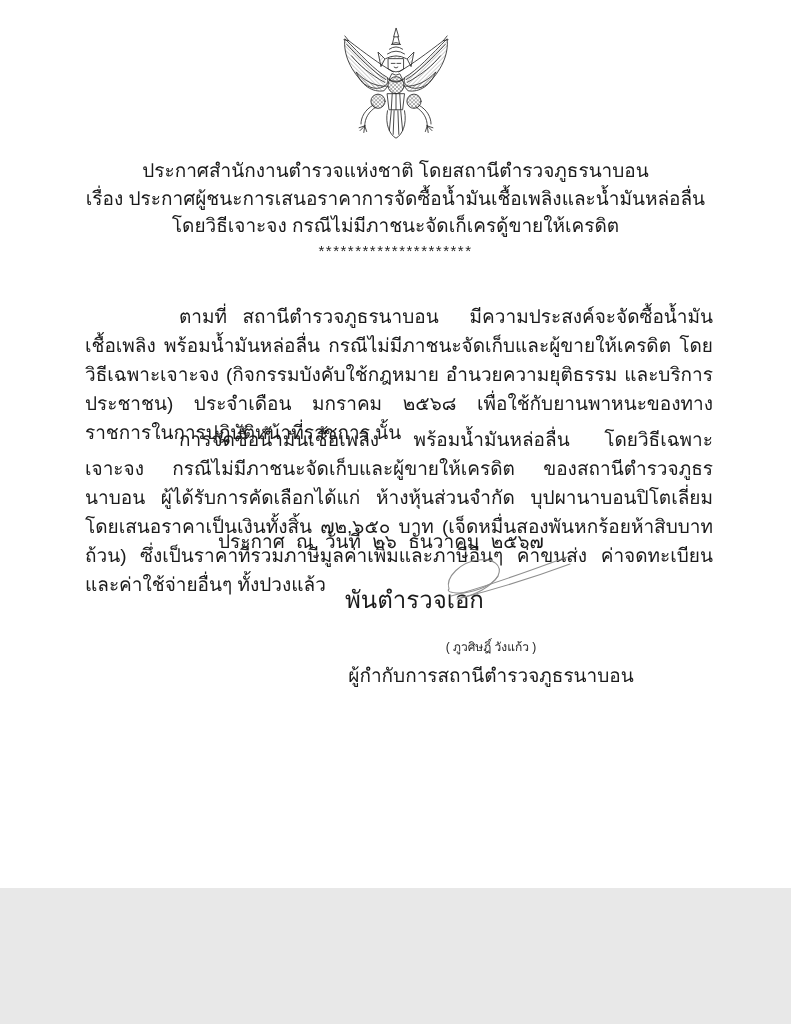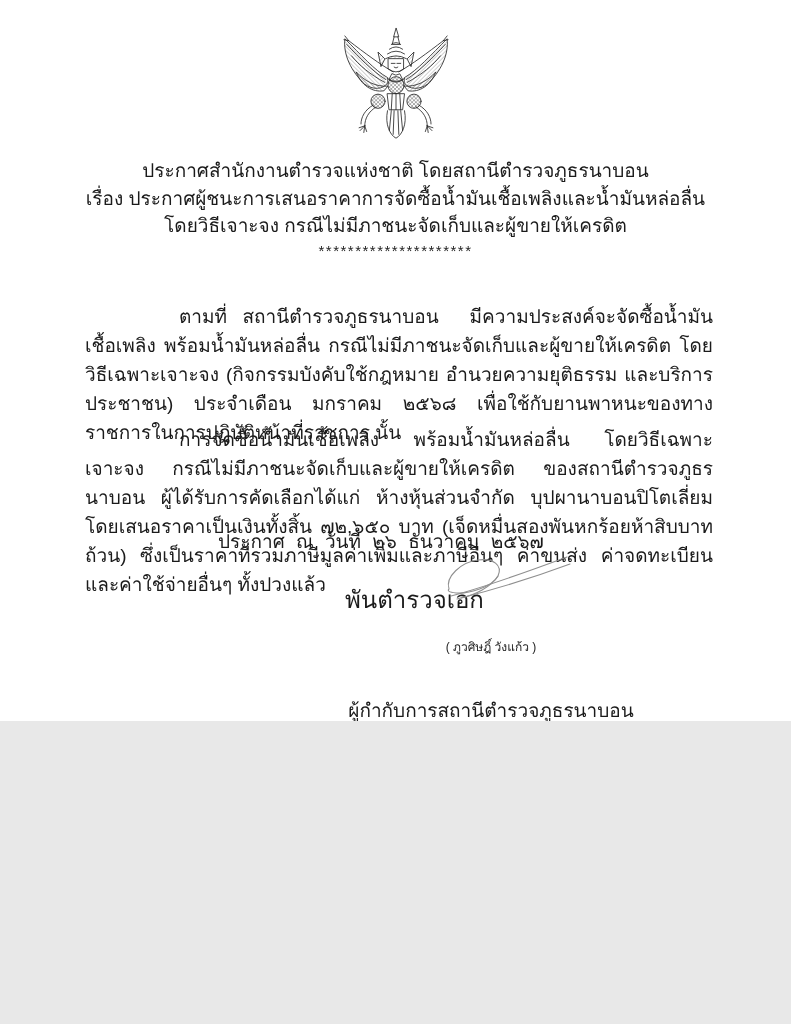--- a/index.html
+++ b/index.html
@@ -3,21 +3,21 @@
 <meta charset="utf-8">
 <style>
   html, body {
     margin: 0;
     padding: 0;
     background: #e8e8e8;
   }
   .page {
     position: relative;
     width: 791px;
-    height: 721px;
+    height: 888px;
     margin: 0 auto;
     background: #ffffff;
     font-family: "Liberation Sans", "DejaVu Sans", sans-serif;
     color: #1b1b1b;
     overflow: hidden;
   }
   .emblem {
     position: absolute;
     top: 26px;
     left: 50%;
@@ -88,21 +88,20 @@
     line-height: 29px;
   }
   .signer-position {
     position: absolute;
     top: 661px;
     left: 330px;
     width: 322px;
     text-align: center;
     font-size: 19px;
     line-height: 29px;
-    margin-top: 35px;
   }
 </style>
 </head>
 <body>
 
 <div class="page">
 
   <div class="emblem">
     <svg viewBox="0 0 150 130" xmlns="http://www.w3.org/2000/svg" fill="none" stroke="#2a2a2a" stroke-width="0.9" stroke-linecap="round" stroke-linejoin="round">
       <defs>
@@ -162,21 +161,21 @@
       <use href="#legR"></use>
       <g transform="translate(150,0) scale(-1,1)">
           <use href="#legR"></use>
         </g>
     </svg>
   </div>
 
   <div class="title-block">
     <div>ประกาศสำนักงานตำรวจแห่งชาติ โดยสถานีตำรวจภูธรนาบอน</div>
     <div>เรื่อง ประกาศผู้ชนะการเสนอราคาการจัดซื้อน้ำมันเชื้อเพลิงและน้ำมันหล่อลื่น</div>
-    <div>โดยวิธีเจาะจง กรณีไม่มีภาชนะจัดเก็บและผู้ขายให้เครดิต</div>
+    <div>โดยวิธีเจาะจง กรณีไม่มีภาชนะจัดเก็เครดู้ขายให้เครดิต</div>
     <div class="divider-row">*********************</div>
   </div>
 
   <p class="para para-1">ตามที่ สถานีตำรวจภูธรนาบอน  มีความประสงค์จะจัดซื้อน้ำมันเชื้อเพลิง พร้อมน้ำมันหล่อลื่น กรณีไม่มีภาชนะจัดเก็บและผู้ขายให้เครดิต โดยวิธีเฉพาะเจาะจง (กิจกรรมบังคับใช้กฎหมาย อำนวยความยุติธรรม และบริการประชาชน) ประจำเดือน มกราคม ๒๕๖๘ เพื่อใช้กับยานพาหนะของทางราชการในการปฏิบัติหน้าที่ราชการ นั้น</p>
   <p class="para para-2">การจัดซื้อน้ำมันเชื้อเพลิง พร้อมน้ำมันหล่อลื่น โดยวิธีเฉพาะเจาะจง กรณีไม่มีภาชนะจัดเก็บและผู้ขายให้เครดิต ของสถานีตำรวจภูธรนาบอน ผู้ได้รับการคัดเลือกได้แก่ ห้างหุ้นส่วนจำกัด บุปผานาบอนปิโตเลี่ยม  โดยเสนอราคาเป็นเงินทั้งสิ้น ๗๒,๖๕๐ บาท (เจ็ดหมื่นสองพันหกร้อยห้าสิบบาทถ้วน) ซึ่งเป็นราคาที่รวมภาษีมูลค่าเพิ่มและภาษีอื่นๆ ค่าขนส่ง ค่าจดทะเบียน และค่าใช้จ่ายอื่นๆ ทั้งปวงแล้ว</p>
 
   <div class="date-line">ประกาศ ณ วันที่ ๒๖ ธันวาคม ๒๕๖๗</div>
 
   <div class="rank">พันตำรวจเอก</div>
 

